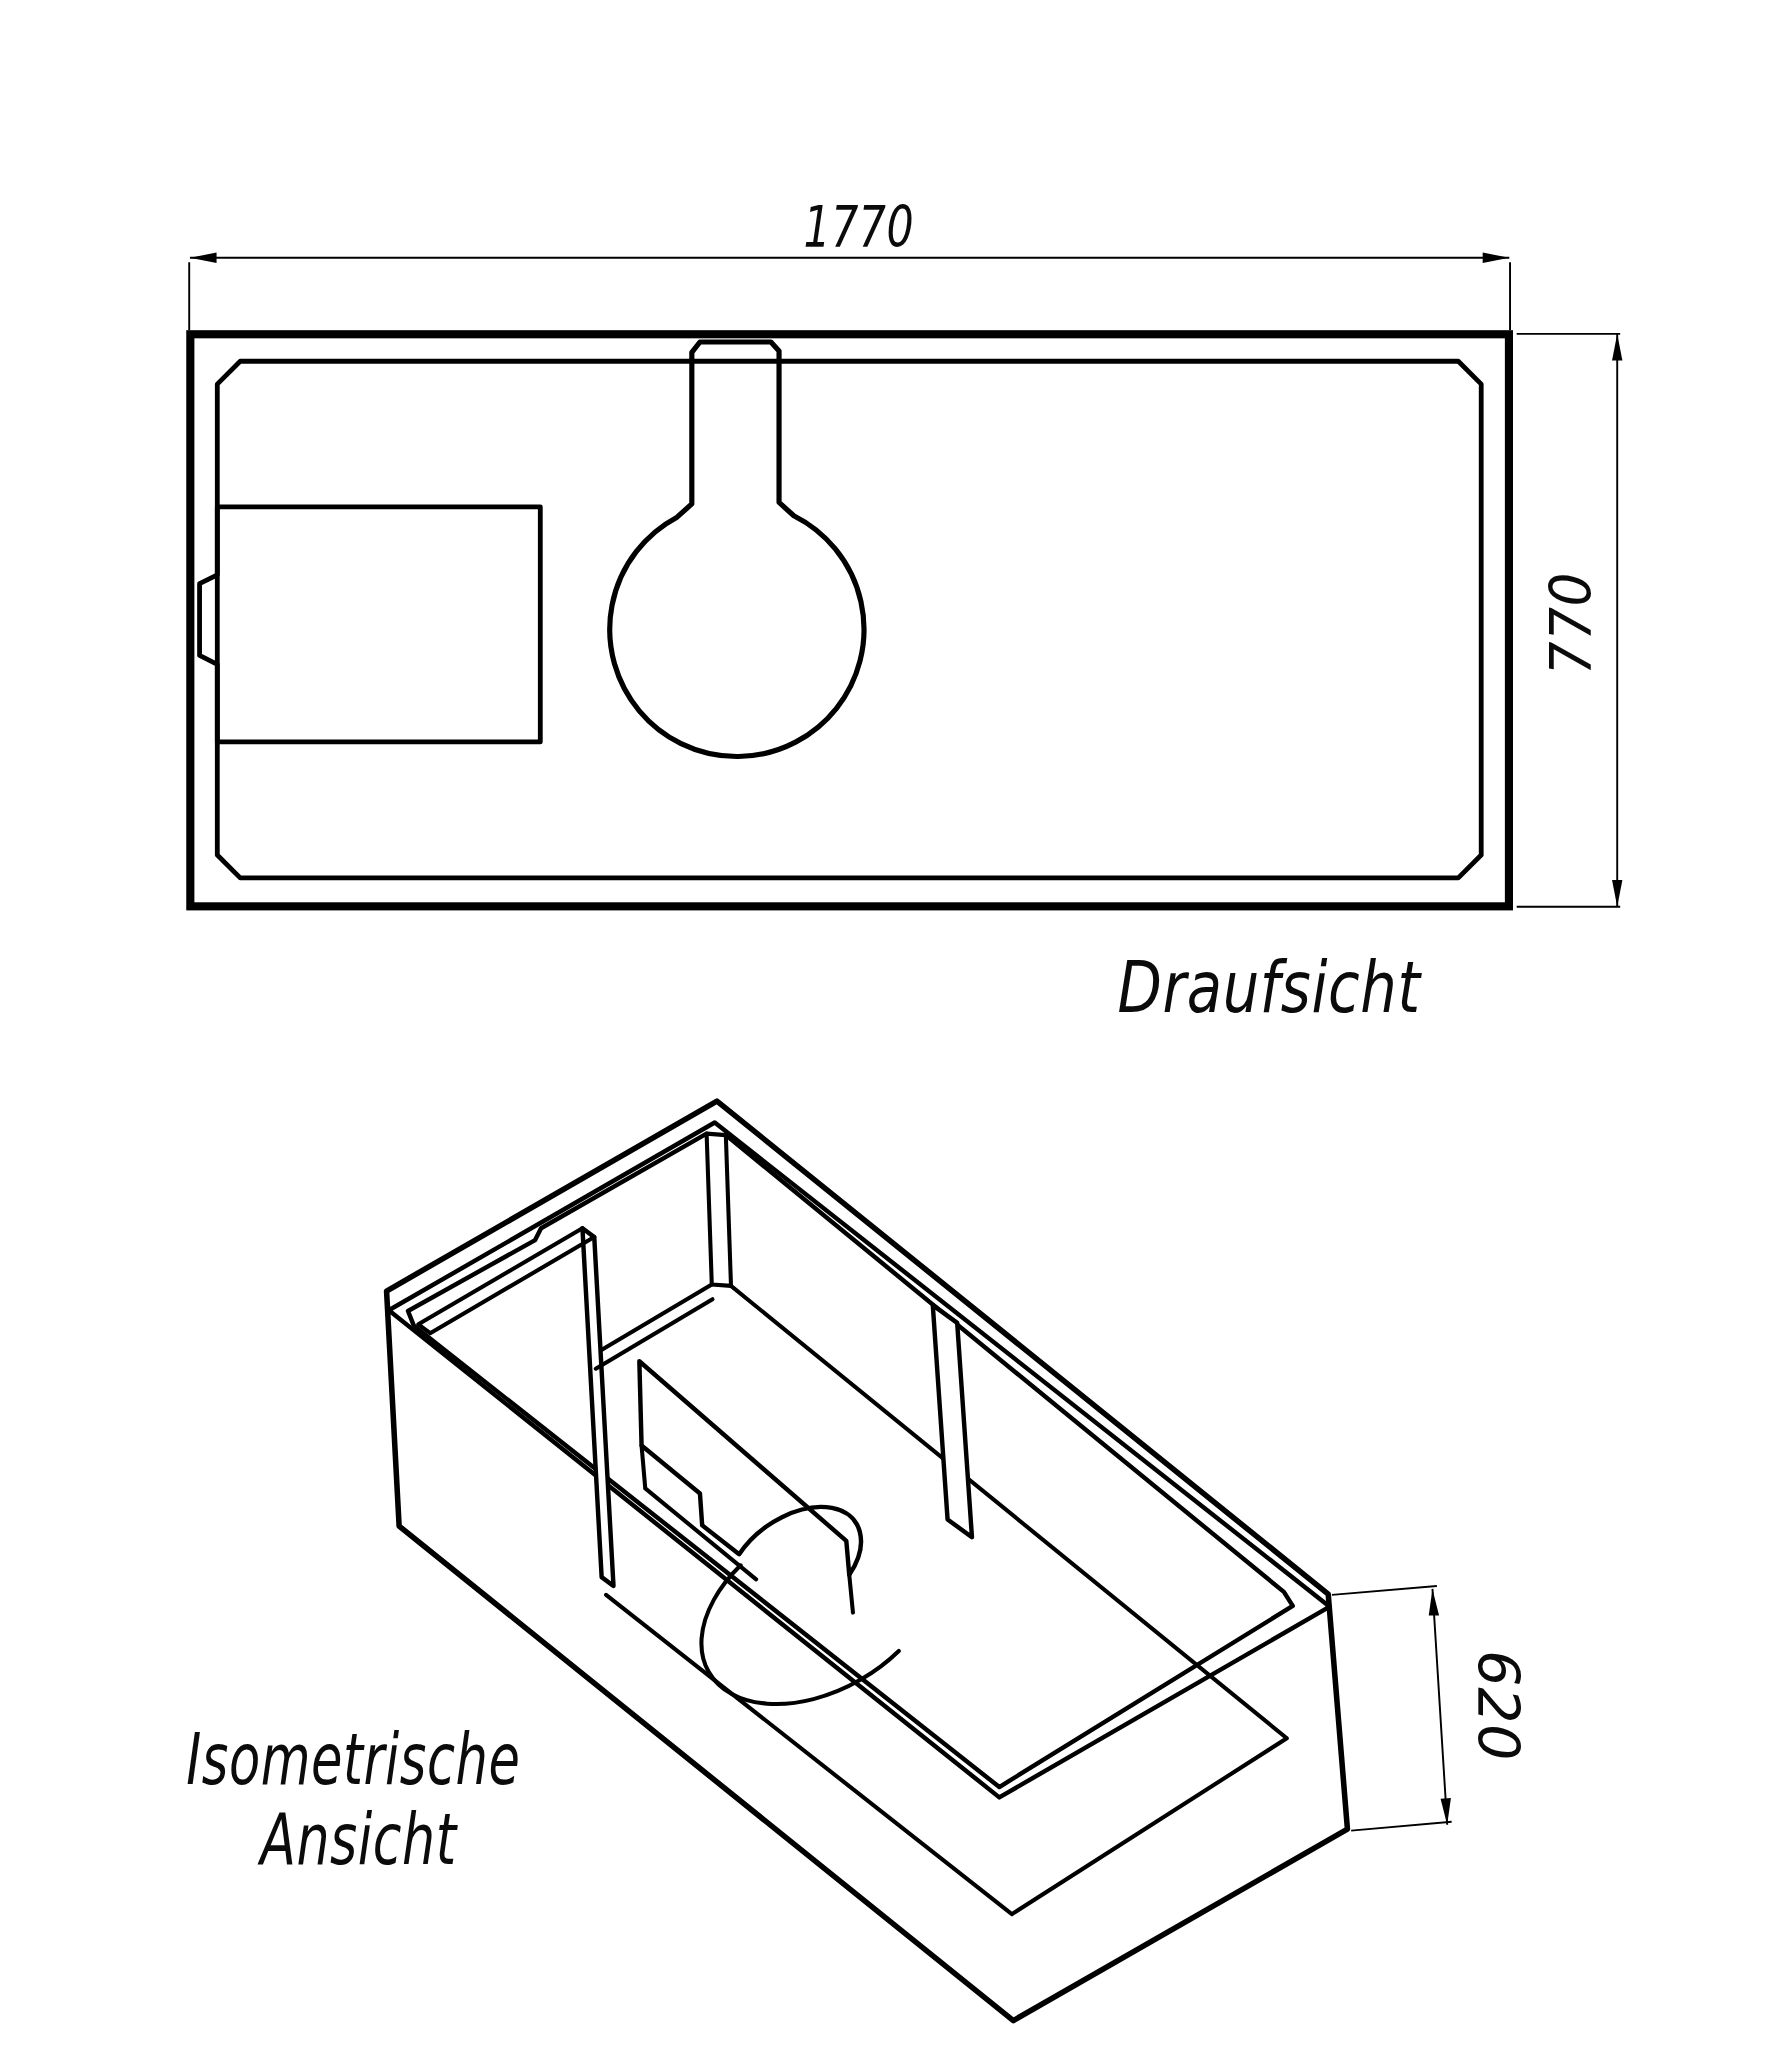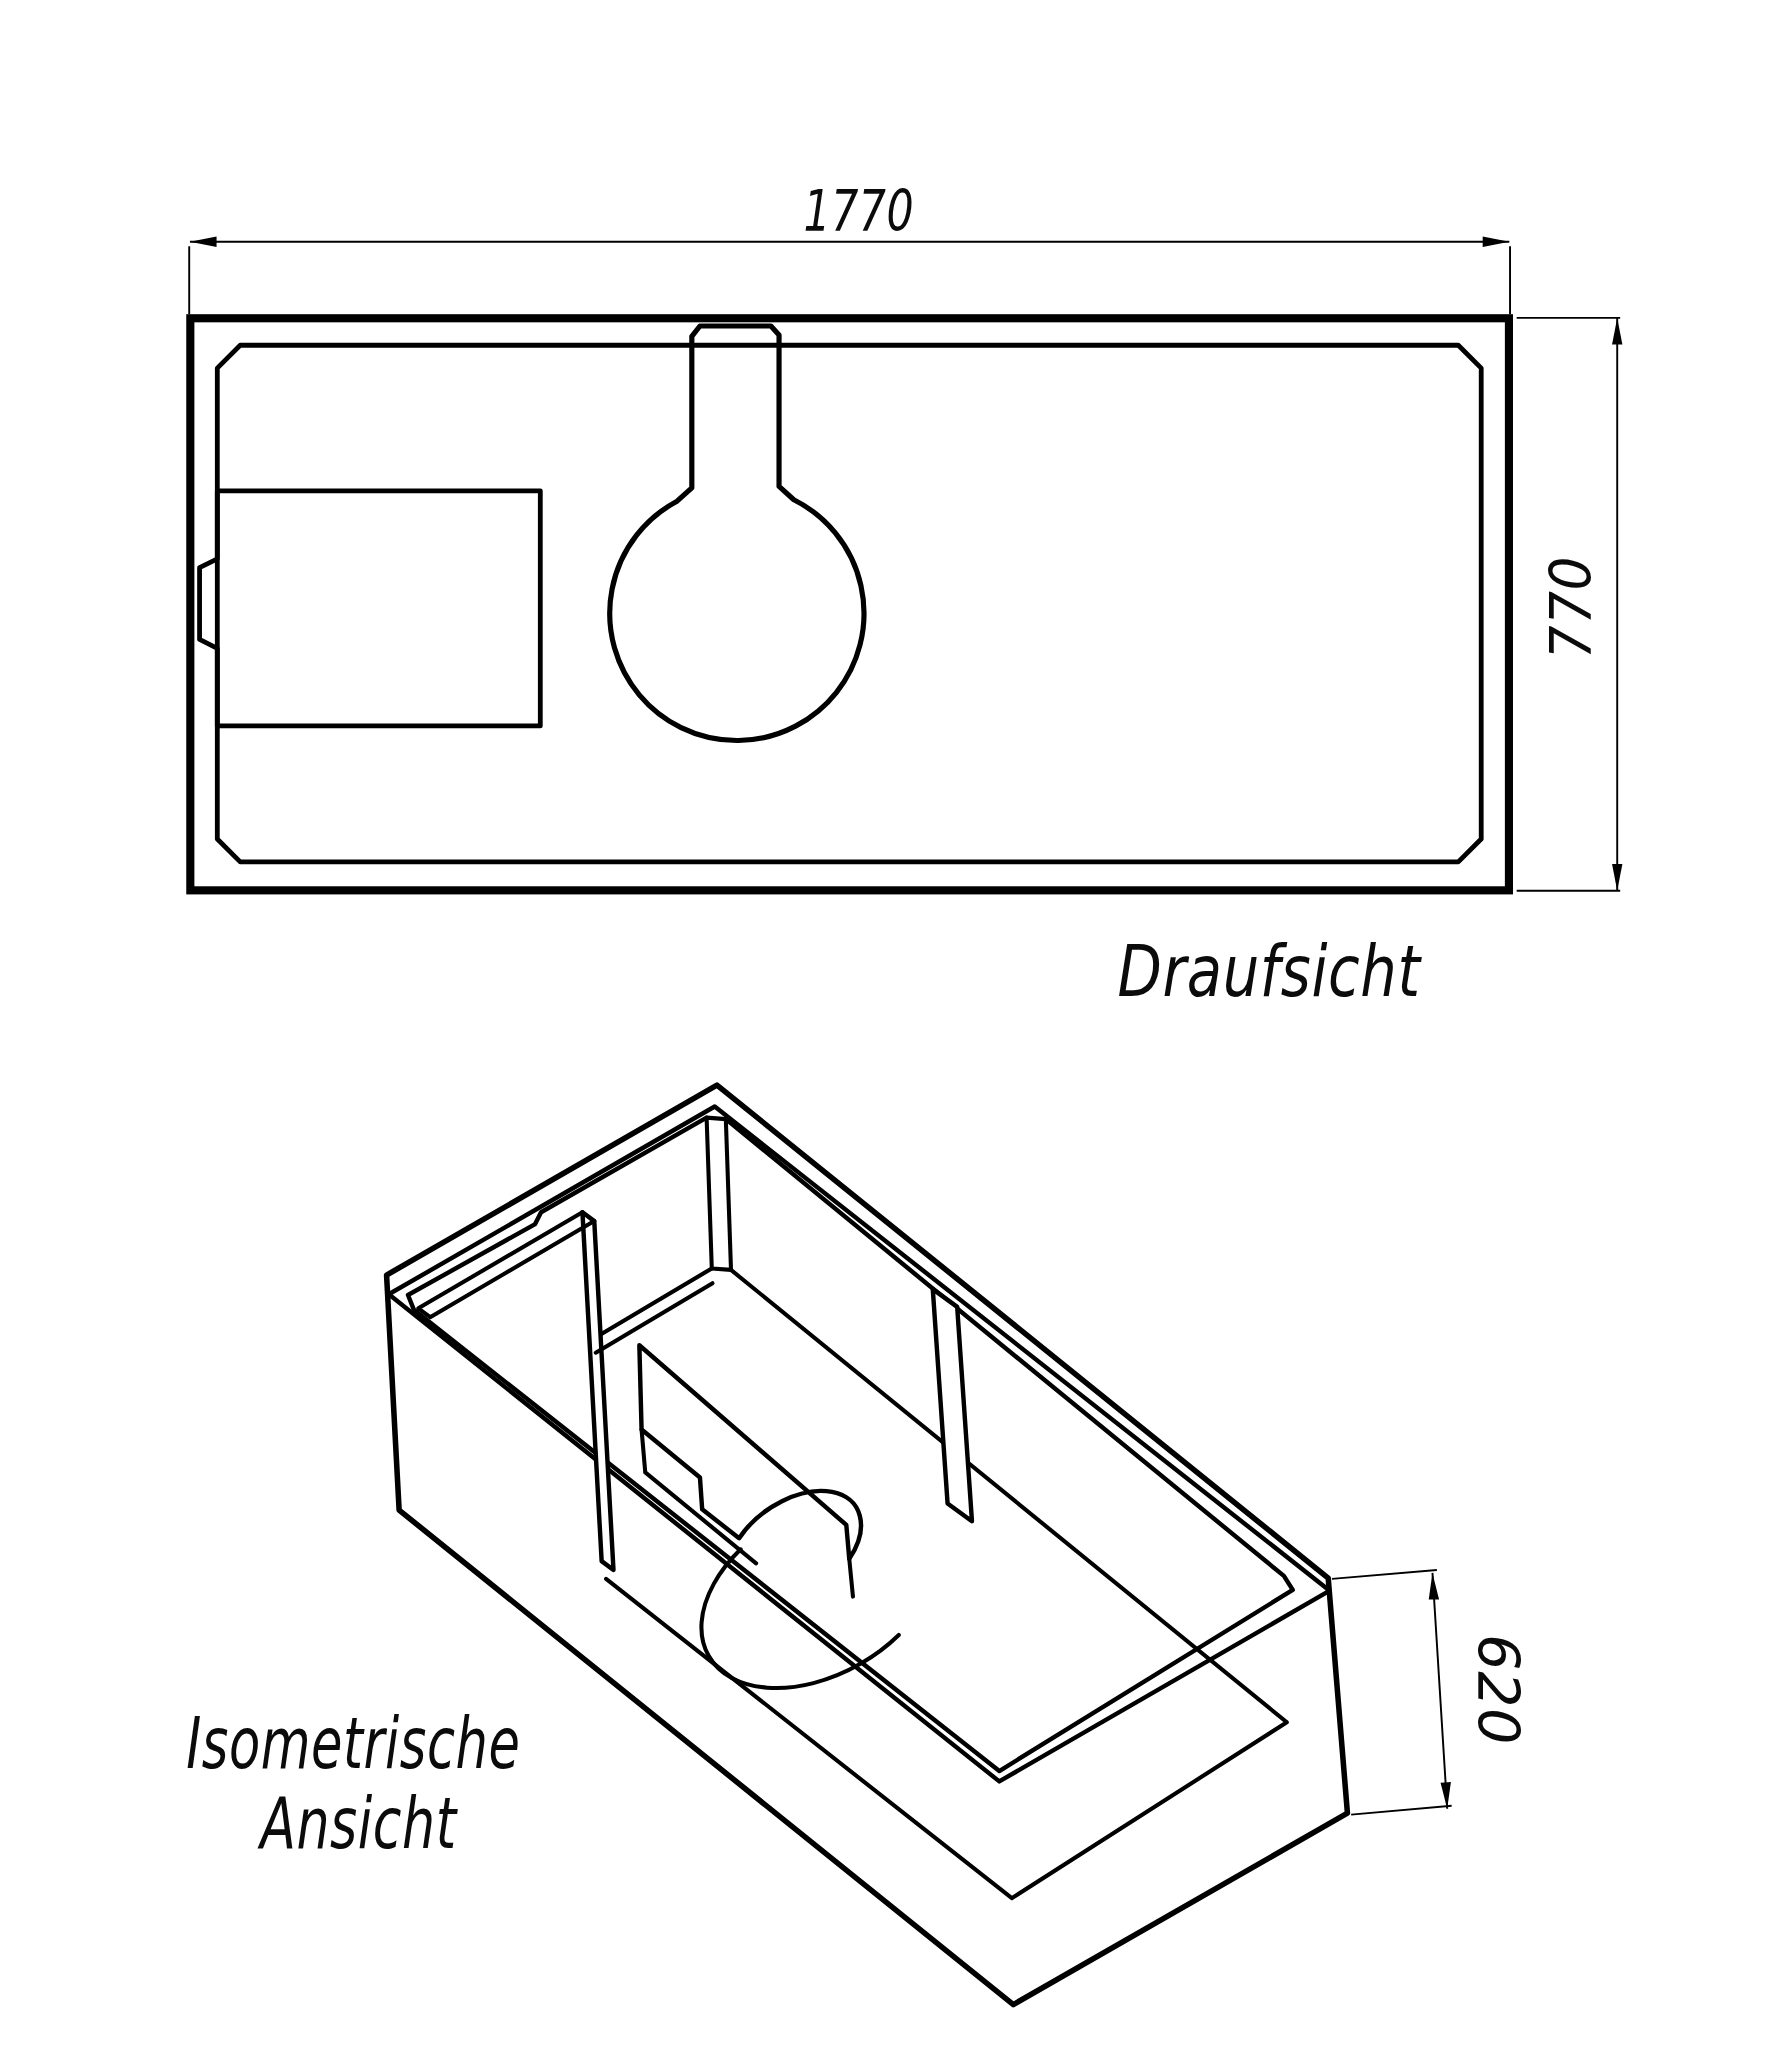--- a/index.html
+++ b/index.html
@@ -1,17 +1,17 @@
 <!DOCTYPE html>
 <html style="font-size:12px"><head>
 <meta charset="utf-8">
 <style>
   html,body{margin:0;padding:0;background:#ffffff;}
   body{width:1768px;height:2066px;position:relative;font-family:"DejaVu Sans",sans-serif;}
-  #stage{position:absolute;left:0;top:0;width:1768px;height:1736px;}
+  #stage{position:absolute;left:0;top:16px;width:1768px;height:1736px;}
   svg{display:block;}
   .thick{fill:none;stroke:#000;stroke-width:11;stroke-linejoin:miter;}
   .med{fill:none;stroke:#000;stroke-width:6.5;stroke-linejoin:round;stroke-linecap:round;}
   .iso{fill:#fff;stroke:#000;stroke-width:6;stroke-linejoin:round;stroke-linecap:round;}
   .isoline{fill:none;stroke:#000;stroke-width:5.5;stroke-linejoin:round;stroke-linecap:round;}
   .isothick{fill:#fff;stroke:#000;stroke-width:7.5;stroke-linejoin:round;}
   .dim{fill:none;stroke:#000;stroke-width:2.6;}
   .arrow{fill:#000;stroke:none;}
   .cadtext{fill:#0b0b0b;font-style:italic;font-weight:200;letter-spacing:1px;}
 </style>

